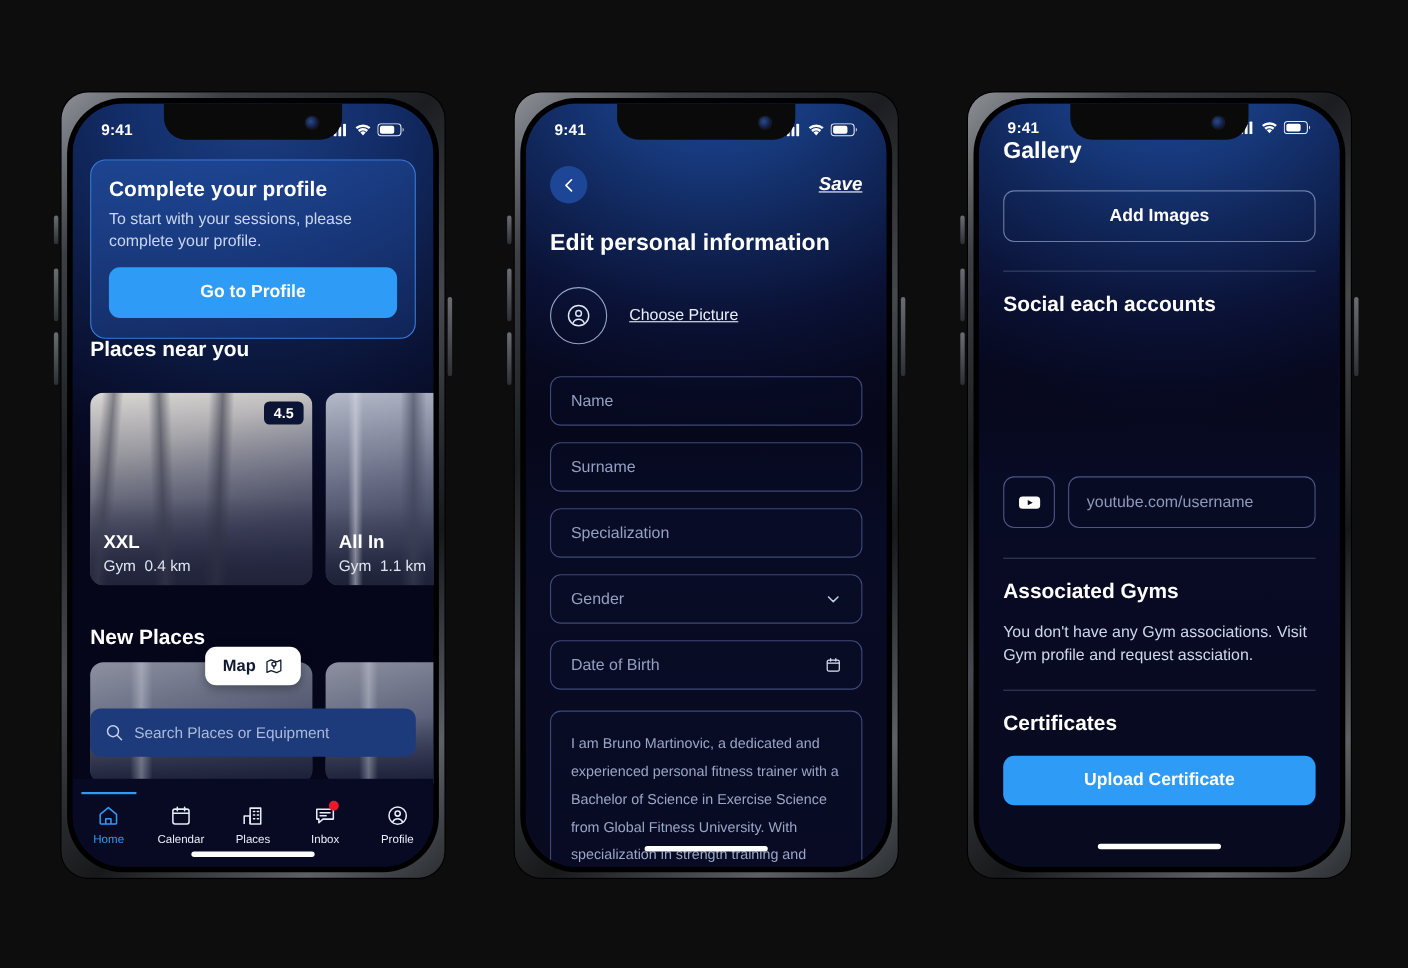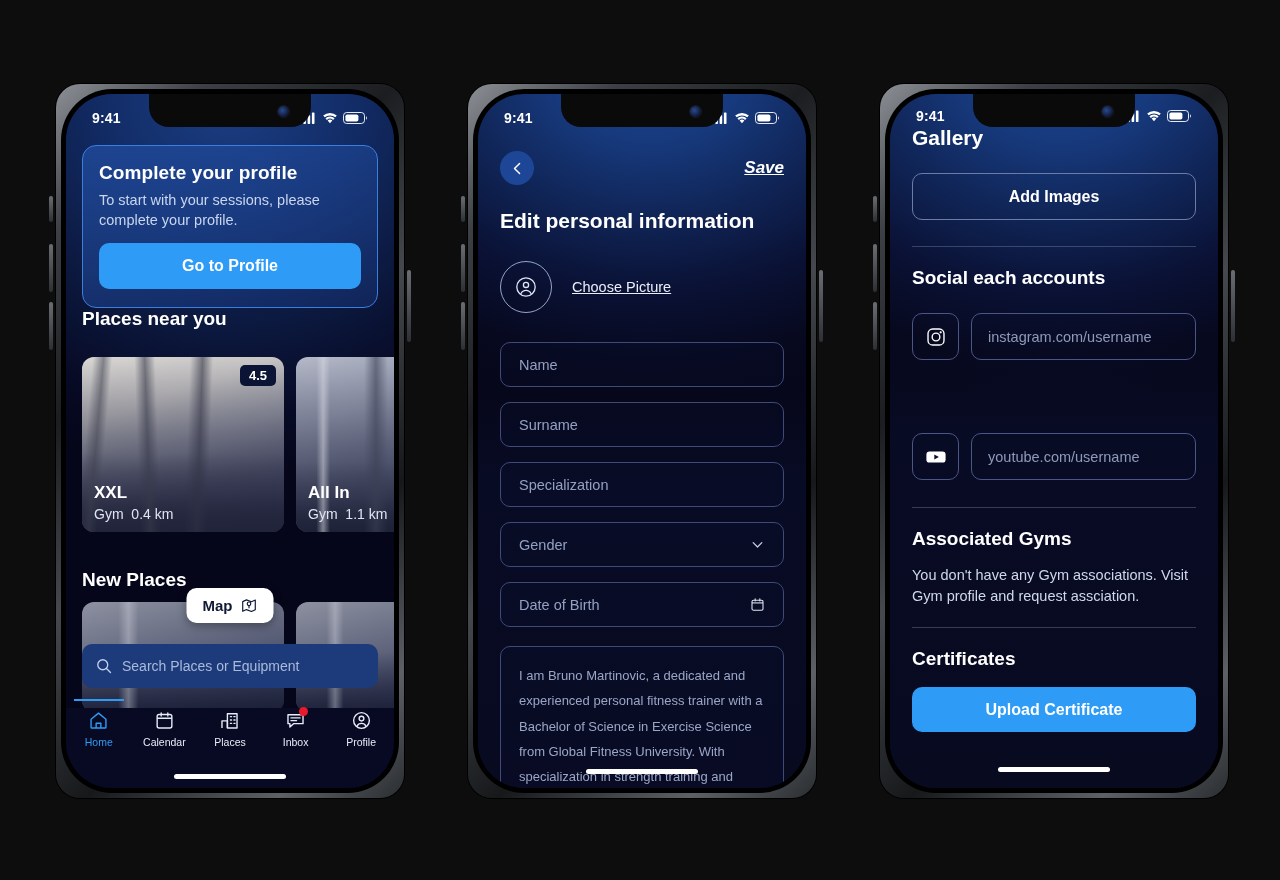--- a/index.html
+++ b/index.html
@@ -177,21 +177,21 @@
     background: #1d3a7a;
     display: flex; align-items: center; gap: 10px;
     padding: 0 14px;
     z-index: 26;
   }
   .search-bar .ph { color: #a9badb; font-size: 14px; }
 
   .tabbar {
     position: absolute; left: 0; right: 0; bottom: 0; height: 80px;
     background: #070a22;
-    display: flex; align-items: flex-start; padding-top: 2px;
+    display: flex; align-items: flex-start; padding-top: 23px;
     z-index: 30;
   }
   .tab { flex: 1; display: flex; flex-direction: column; align-items: center; gap: 5px; cursor: pointer; position: relative; }
   .tab .lbl { font-size: 10.5px; color: #e6ecf8; }
   .tab.active .lbl { color: #2e9bf7; }
   .tab.active::before {
     content:''; position:absolute; top:-11px; left: 8px; right: 8px; height: 2px; background: #2e9bf7;
   }
   .badge-dot { position: absolute; right: 20px; top: -3px; width: 9px; height: 9px; border-radius: 50%; background: #e8192c; }
 
@@ -514,32 +514,20 @@
         </div>
 
         <div class="content">
           <div class="gallery-title">Gallery</div>
           <div class="outline-btn">Add Images</div>
 
           <div class="hr" style="top:152px;"></div>
 
           <div class="sec-h" style="top:173px;">Social each accounts</div>
 
-          <div class="sm-row" style="top:219px;">
-            <div class="sm-icon">
-              <svg width="22" height="22" viewBox="0 0 24 24">
-                  <rect x="3.3" y="3.3" width="17.4" height="17.4" rx="5" fill="none" stroke="#fff" stroke-width="1.5"></rect>
-                  <circle cx="12" cy="12" r="4.2" fill="none" stroke="#fff" stroke-width="1.5"></circle>
-                  <circle cx="17.1" cy="6.9" r="1.2" fill="#fff"></circle>
-                </svg>
-            </div>
-            <div class="sm-input">
-              <span>instagram.com/username</span>
-            </div>
-          </div>
 
 
           <div class="sm-row" style="top:339px;">
             <div class="sm-icon">
               <svg width="24" height="24" viewBox="0 0 24 24">
                   <rect x="2.4" y="6.4" width="19.2" height="11.2" rx="3.2" fill="#fff"></rect>
                   <path d="M10.3 9.6 14.9 12l-4.6 2.4Z" fill="#0a0e2b"></path>
                 </svg>
             </div>
             <div class="sm-input">

